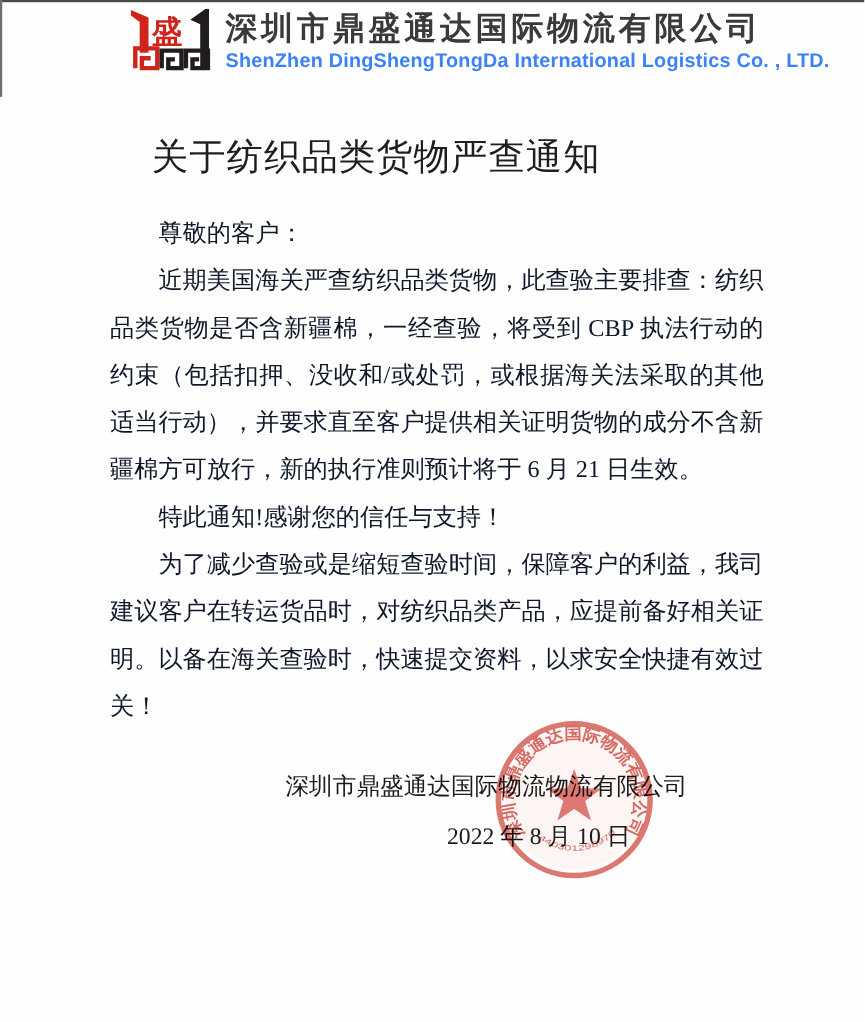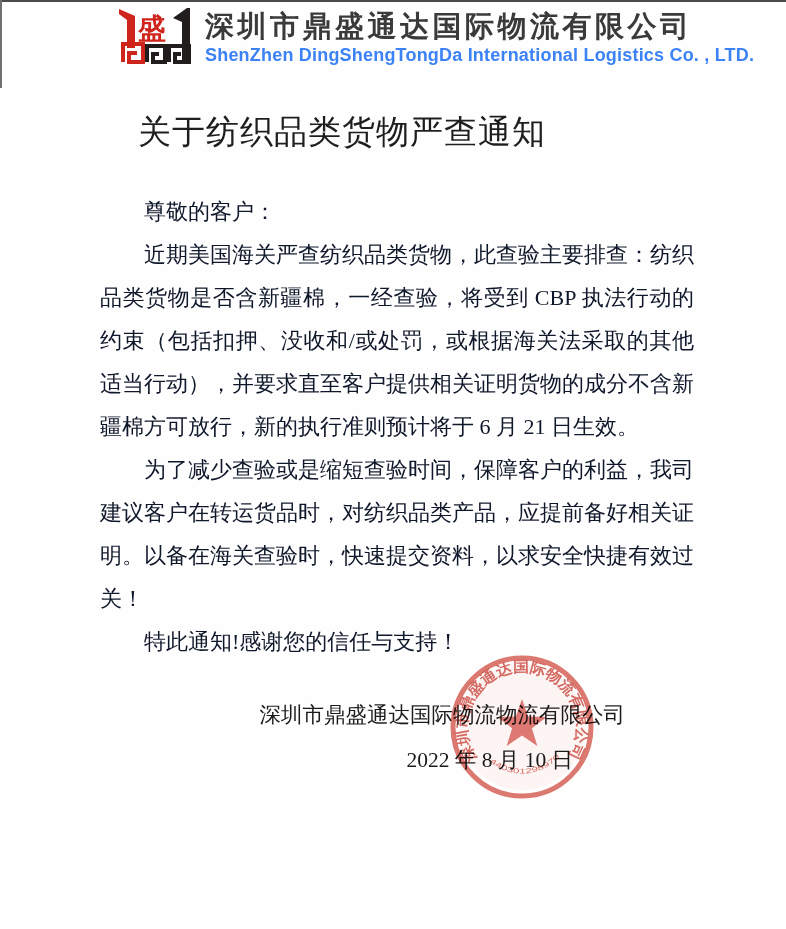--- a/index.html
+++ b/index.html
@@ -10,21 +10,21 @@
   .edge-top  { position:absolute; top:0; left:0; width:786px; height:2px; background:#4a4a4a; }
   .edge-left { position:absolute; top:0; left:0; width:2px; height:88px; background:#6f6f6f; }
 
   .header { position:absolute; top:8px; left:116px; display:flex; align-items:flex-start; }
   .logo-svg { width:76px; height:56px; display:block; }
   .names { margin-left:13px; font-family:"Liberation Sans", sans-serif; }
   .name-zh { font-size:29px; font-weight:bold; color:#3a3a3a; letter-spacing:3.5px; line-height:36px; white-space:nowrap; }
   .name-en { font-size:18px; font-weight:bold; color:#3b82f6; letter-spacing:0.2px; margin-top:1px; white-space:nowrap; }
 
   .doc-title {
-    position:absolute; top:106px; left:0; width:684px; text-align:center;
+    position:absolute; top:118px; left:0; width:684px; text-align:center;
     font-size:33px; letter-spacing:1px; color:#1e1e1e; line-height:52px;
   }
 
   .body-text {
     position:absolute; top:190px; left:100px; width:594px;
     font-size:22px; line-height:43px; text-align:justify; color:#0f172a;
   }
   .body-text p { margin:0; text-indent:2em; }
 
   .sig { position:absolute; top:700px; left:0; width:726px; z-index:2; }
@@ -56,22 +56,22 @@
       <div class="name-zh">深圳市鼎盛通达国际物流有限公司</div>
       <div class="name-en">ShenZhen DingShengTongDa International Logistics Co. , LTD.</div>
     </div>
   </div>
 
   <div class="doc-title">关于纺织品类货物严查通知</div>
 
   <div class="body-text">
     <p>尊敬的客户：</p>
     <p>近期美国海关严查纺织品类货物，此查验主要排查：纺织品类货物是否含新疆棉，一经查验，将受到 CBP 执法行动的约束（包括扣押、没收和/或处罚，或根据海关法采取的其他适当行动），并要求直至客户提供相关证明货物的成分不含新疆棉方可放行，新的执行准则预计将于 6 月 21 日生效。</p>
+    <p>特此通知!感谢您的信任与支持！</p>
     <p>为了减少查验或是缩短查验时间，保障客户的利益，我司建议客户在转运货品时，对纺织品类产品，应提前备好相关证明。以备在海关查验时，快速提交资料，以求安全快捷有效过关！</p>
-    <p>特此通知!感谢您的信任与支持！</p>
   </div>
 
   <div class="sig">
     <div class="sig-company">深圳市鼎盛通达国际物流物流有限公司</div>
     <div class="sig-date">2022 年 8 月 10 日</div>
   </div>
 
   <svg class="stamp" viewBox="0 0 150 150">
     <circle cx="75" cy="75" r="69" fill="none" stroke="#d8655c" stroke-width="5"></circle>
     <circle cx="75" cy="75" r="63" fill="#eeb9b3" opacity="0.14"></circle>

